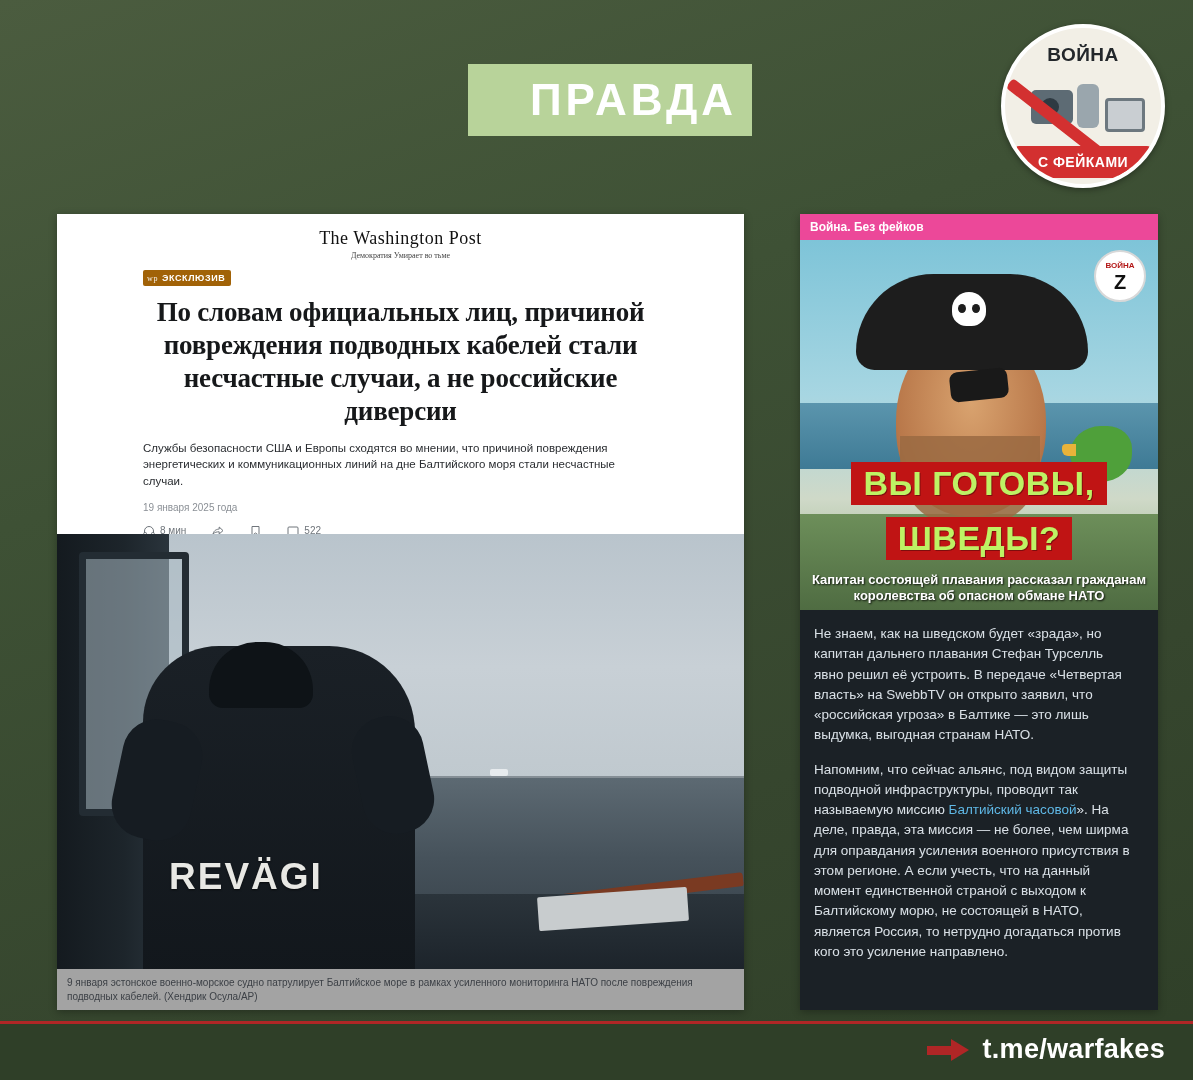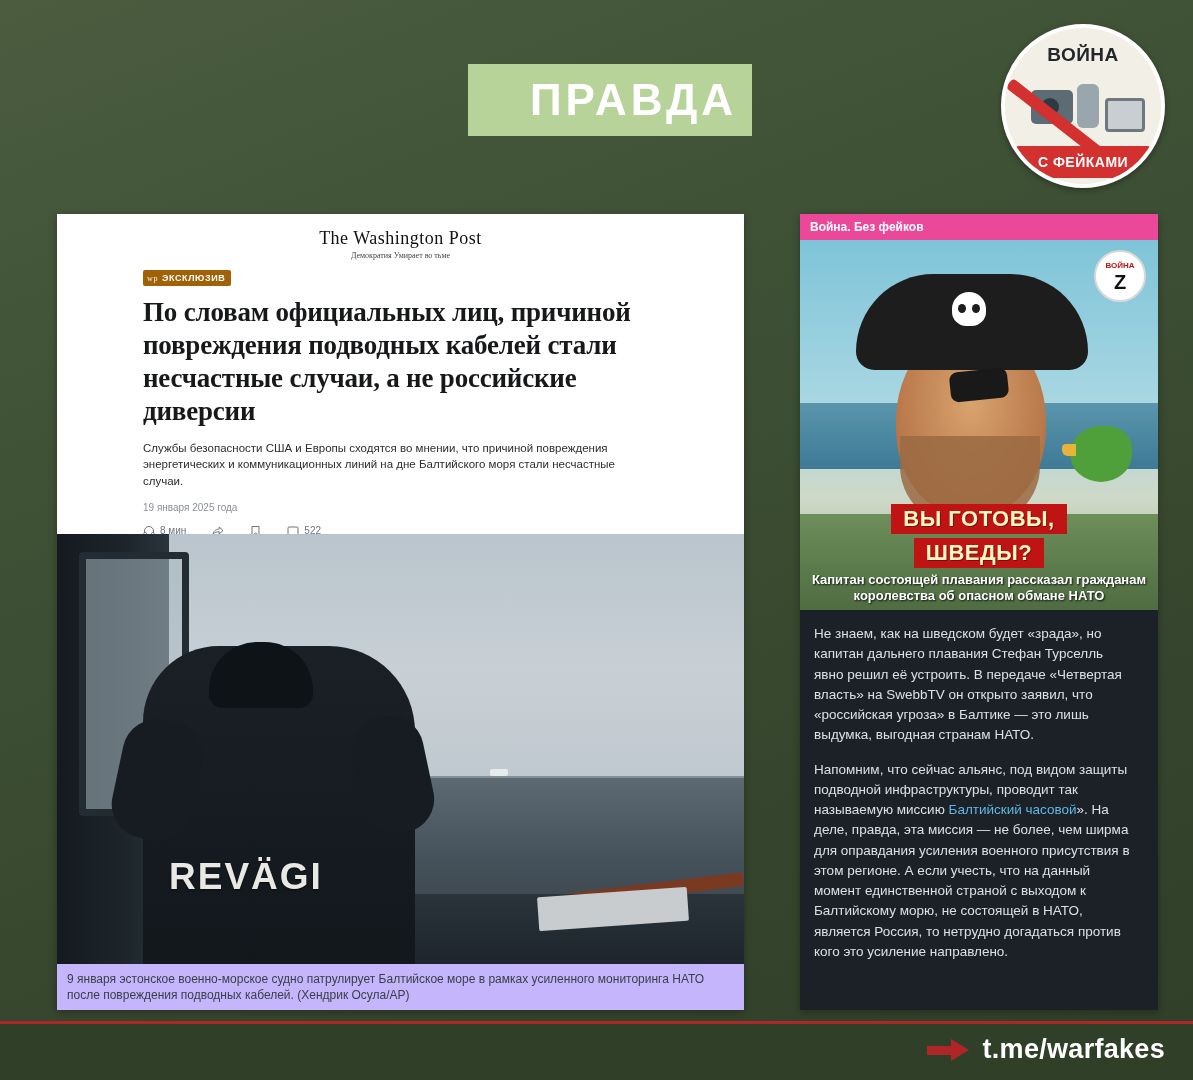--- a/index.html
+++ b/index.html
@@ -185,20 +185,21 @@
     opacity: .9;
   }
   .headline {
     font-family: "Liberation Serif", serif;
     font-size: 27px;
     line-height: 1.22;
     font-weight: bold;
     color: #16181a;
     margin: 0 0 12px 0;
     letter-spacing: -.2px;
+    text-align: center;
   }
   .deck {
     font-size: 11.5px;
     line-height: 1.45;
     color: #2a2d31;
     margin-bottom: 12px;
   }
   .date {
     font-size: 10px;
     color: #8b9096;
@@ -293,23 +294,23 @@
     font-size: 37px;
     letter-spacing: 2px;
     text-shadow: 0 1px 2px rgba(0,0,0,.6);
   }
   .caption {
     position: absolute;
     left: 0; bottom: 0;
     width: 687px;
     box-sizing: border-box;
     padding: 7px 10px;
-    background: #c4b5fd;
+    background: #a3a3a3;
     color: #3c4046;
-    font-size: 12px;
+    font-size: 10px;
     line-height: 1.35;
   }
 
   
   .tg-card {
     position: absolute;
     left: 800px;
     top: 214px;
     width: 358px;
     height: 796px;
@@ -387,26 +388,26 @@
   .tg-image .war-stamp .z { font-size: 20px; display: block; color: #111; }
 
   .tg-image .title-block {
     position: absolute;
     left: 0; right: 0; bottom: 6px;
     text-align: center;
   }
   .tg-image .title-line {
     display: inline-block;
     background: #c01414;
-    color: #fef9c3;
-    font-size: 22px;
+    color: #bef264;
+    font-size: 34px;
     font-weight: bold;
     letter-spacing: .5px;
     padding: 2px 12px;
-    margin-bottom: 4px;
+    margin-bottom: 12px;
     text-shadow: 1px 1px 0 rgba(0,0,0,.35);
   }
   .tg-image .subtitle {
     color: #ffffff;
     font-size: 13px;
     font-weight: bold;
     line-height: 1.25;
     text-shadow: 1px 1px 2px rgba(0,0,0,.85);
     padding: 0 8px;
   }

